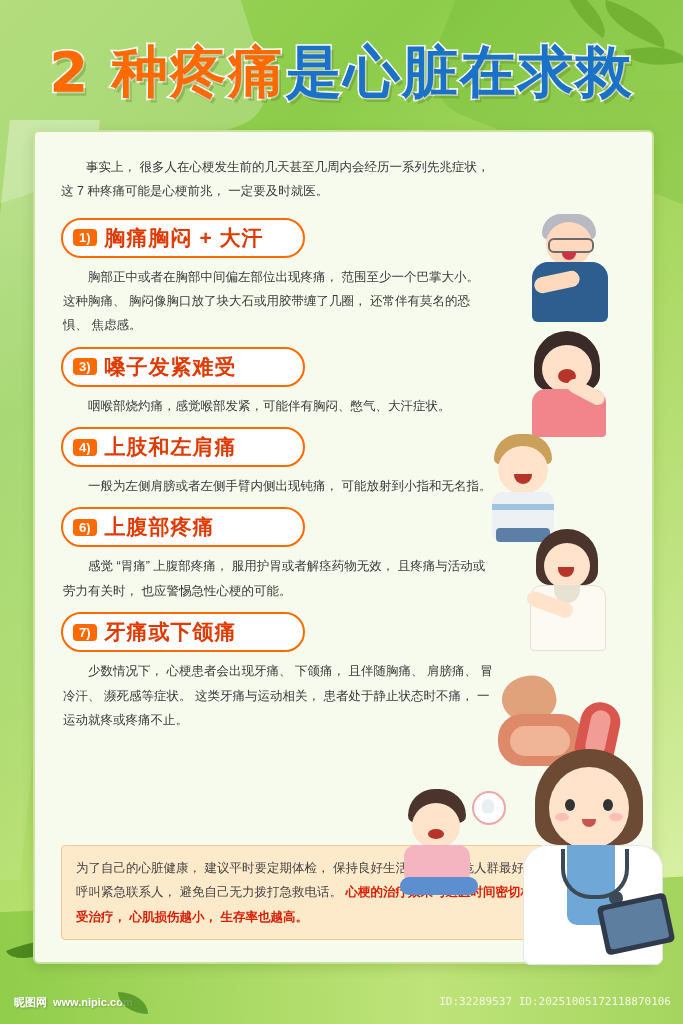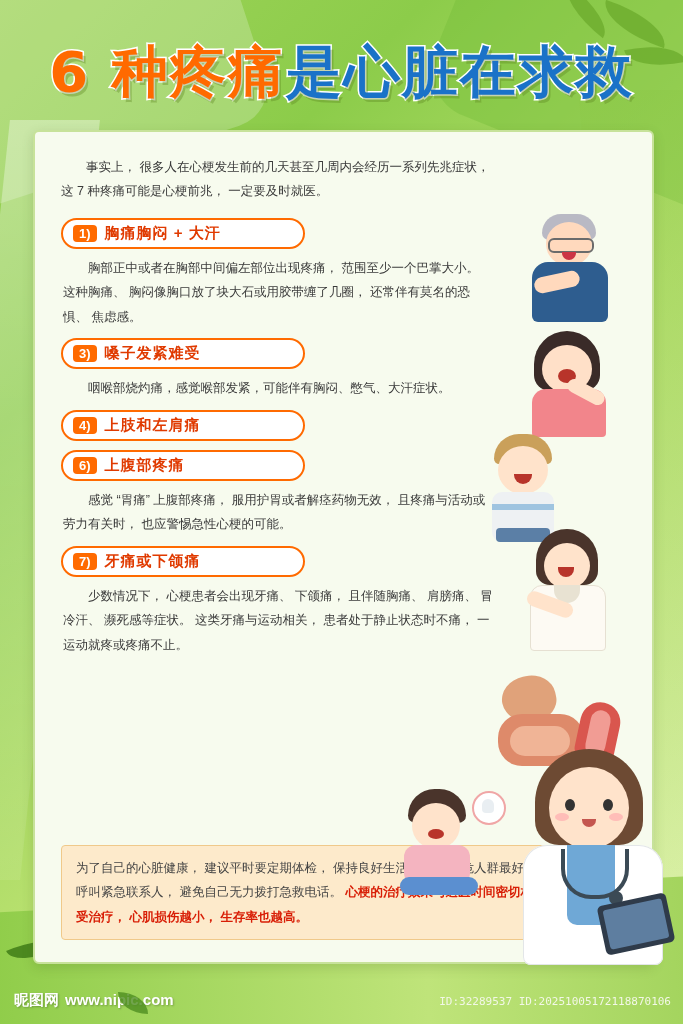--- a/index.html
+++ b/index.html
@@ -146,21 +146,21 @@
     background: #ff6a00;
     color: #ffffff;
     font-size: 13px;
     font-weight: bold;
     border-radius: 4px;
     padding: 1px 6px;
     margin-right: 8px;
     vertical-align: middle;
   }
   .sec-head .sec-title {
-    font-size: 15px;
+    font-size: 21px;
     font-weight: bold;
     color: #e03a00;
     vertical-align: middle;
     letter-spacing: 1px;
   }
   .sec-body {
     font-size: 12.5px;
     color: #3a3a3a;
     line-height: 1.95;
     text-indent: 2em;
@@ -267,21 +267,21 @@
   .footer {
     position: absolute;
     left: 0; bottom: 0;
     width: 683px;
     height: 58px;
     z-index: 6;
   }
   .footer-brand {
     position: absolute;
     left: 14px; bottom: 14px;
-    font-size: 15px;
+    font-size: 11px;
     font-weight: bold;
     color: #ffffff;
     text-shadow: 1px 1px 2px rgba(0,0,0,0.25);
   }
   .footer-brand .cn { margin-right: 6px; }
   .footer-id {
     position: absolute;
     right: 12px; bottom: 16px;
     font-size: 11px;
     color: #f2f7e6;
@@ -306,21 +306,21 @@
   <div class="deco deco-left-band"></div>
   <div class="deco deco-right-band"></div>
   <div class="deco deco-bottom"></div>
 
   <div class="leaf" style="left:600px; top:10px; width:70px; height:28px; transform:rotate(18deg);"></div>
   <div class="leaf" style="left:626px; top:44px; width:58px; height:24px; transform:rotate(-12deg);"></div>
   <div class="leaf" style="left:556px; top:0px; width:60px; height:22px; transform:rotate(38deg);"></div>
   <div class="leaf" style="left:8px; top:940px; width:50px; height:20px; transform:rotate(-24deg); background:#3f7d18;"></div>
 
   <div class="title-wrap">
-    <span class="title"><span class="t-orange">6 种疼痛</span><span class="t-blue">是心脏在求救</span></span>
+    <span class="title"><span class="t-orange">2 种疼痛</span><span class="t-blue">是心脏在求救</span></span>
   </div>
 
   <div class="card">
     <div class="card-inner">
 
       <p class="intro">事实上， 很多人在心梗发生前的几天甚至几周内会经历一系列先兆症状， 这 7 种疼痛可能是心梗前兆， 一定要及时就医。</p>
 
       <div class="section">
         <div class="sec-head">
           <span class="badge">1)</span><span class="sec-title">胸痛胸闷 + 大汗</span>
@@ -335,20 +335,21 @@
         <div class="sec-head">
           <span class="badge">3)</span><span class="sec-title">嗓子发紧难受</span>
         </div>
         <div class="sec-body">咽喉部烧灼痛，感觉喉部发紧，可能伴有胸闷、憋气、大汗症状。</div>
       </div>
 
       <div class="section">
         <div class="sec-head">
           <span class="badge">4)</span><span class="sec-title">上肢和左肩痛</span>
         </div>
+        <div class="sec-body">一般为左侧肩膀或者左侧手臂内侧出现钝痛， 可能放射到小指和无名指。</div>
       </div>
 
 
       <div class="section">
         <div class="sec-head">
           <span class="badge">6)</span><span class="sec-title">上腹部疼痛</span>
         </div>
         <div class="sec-body">感觉 “胃痛” 上腹部疼痛， 服用护胃或者解痉药物无效， 且疼痛与活动或劳力有关时， 也应警惕急性心梗的可能。</div>
       </div>
 

